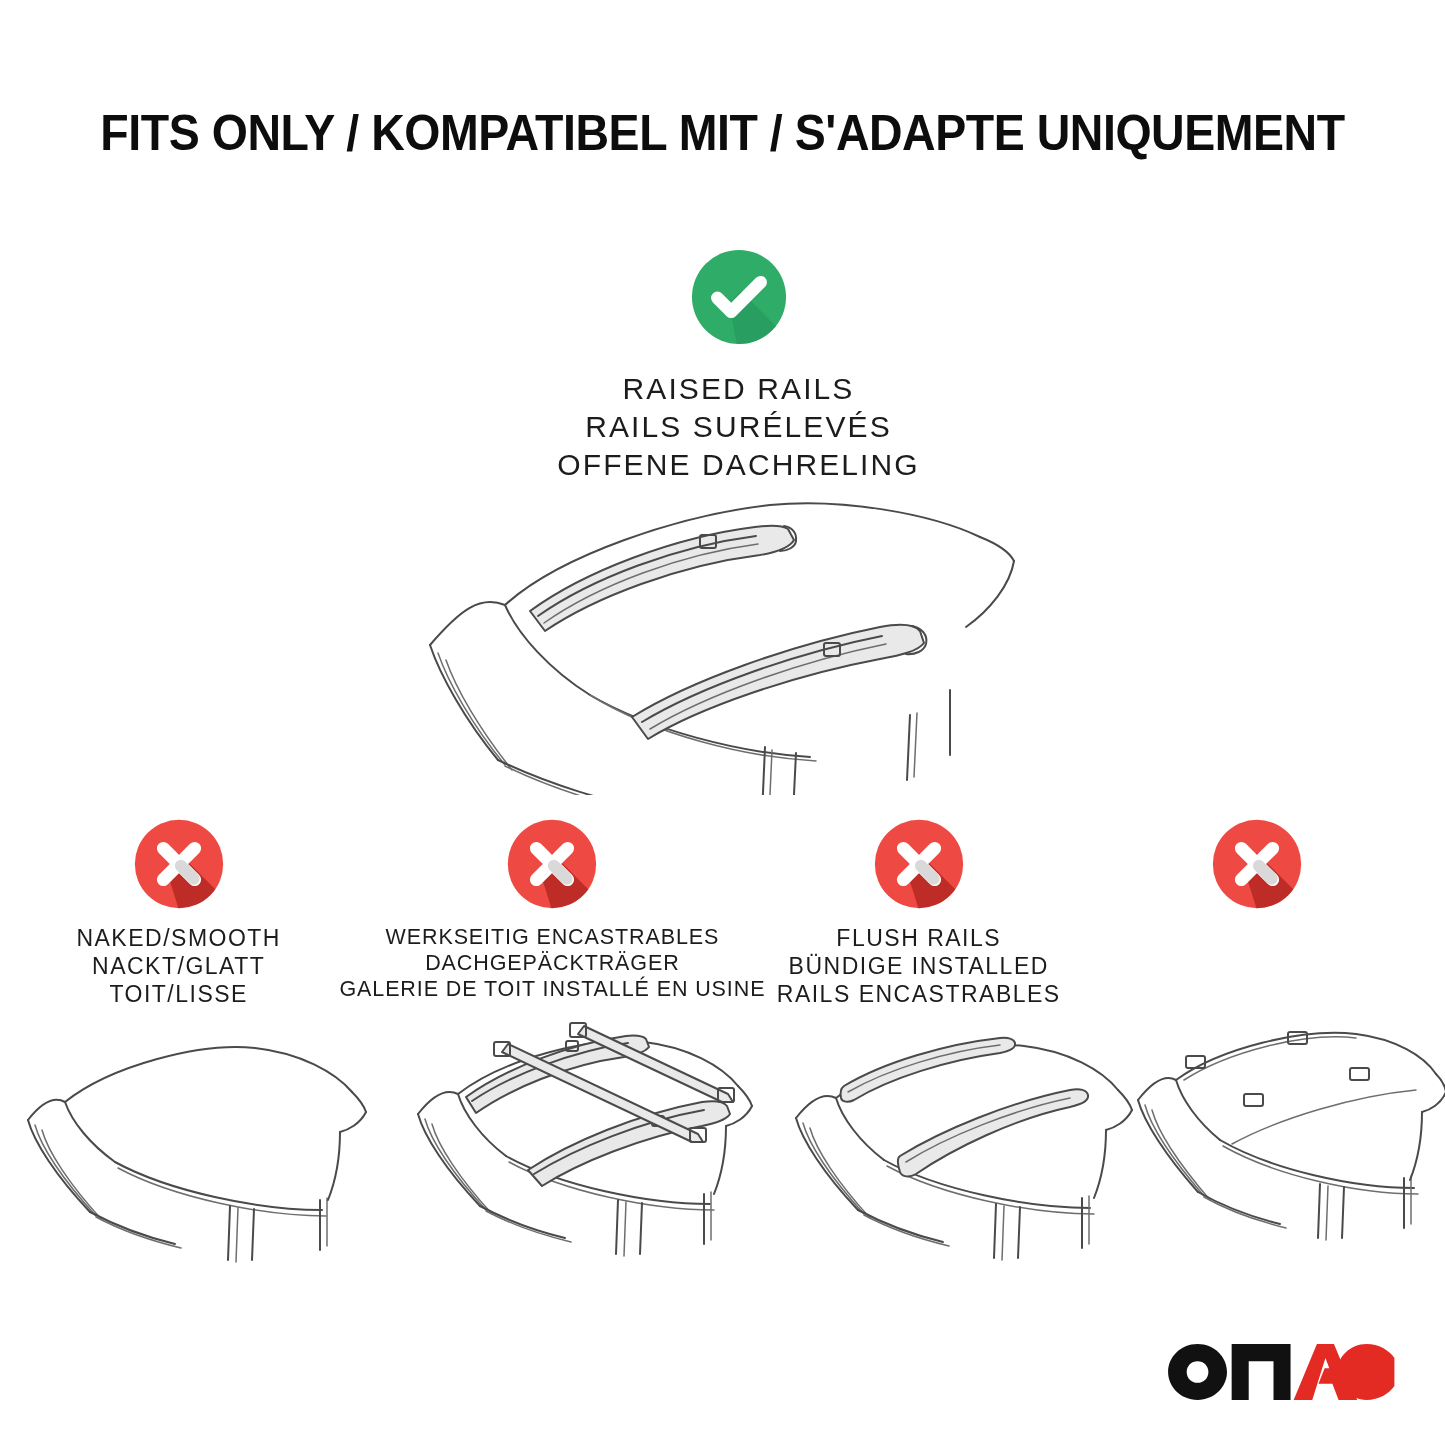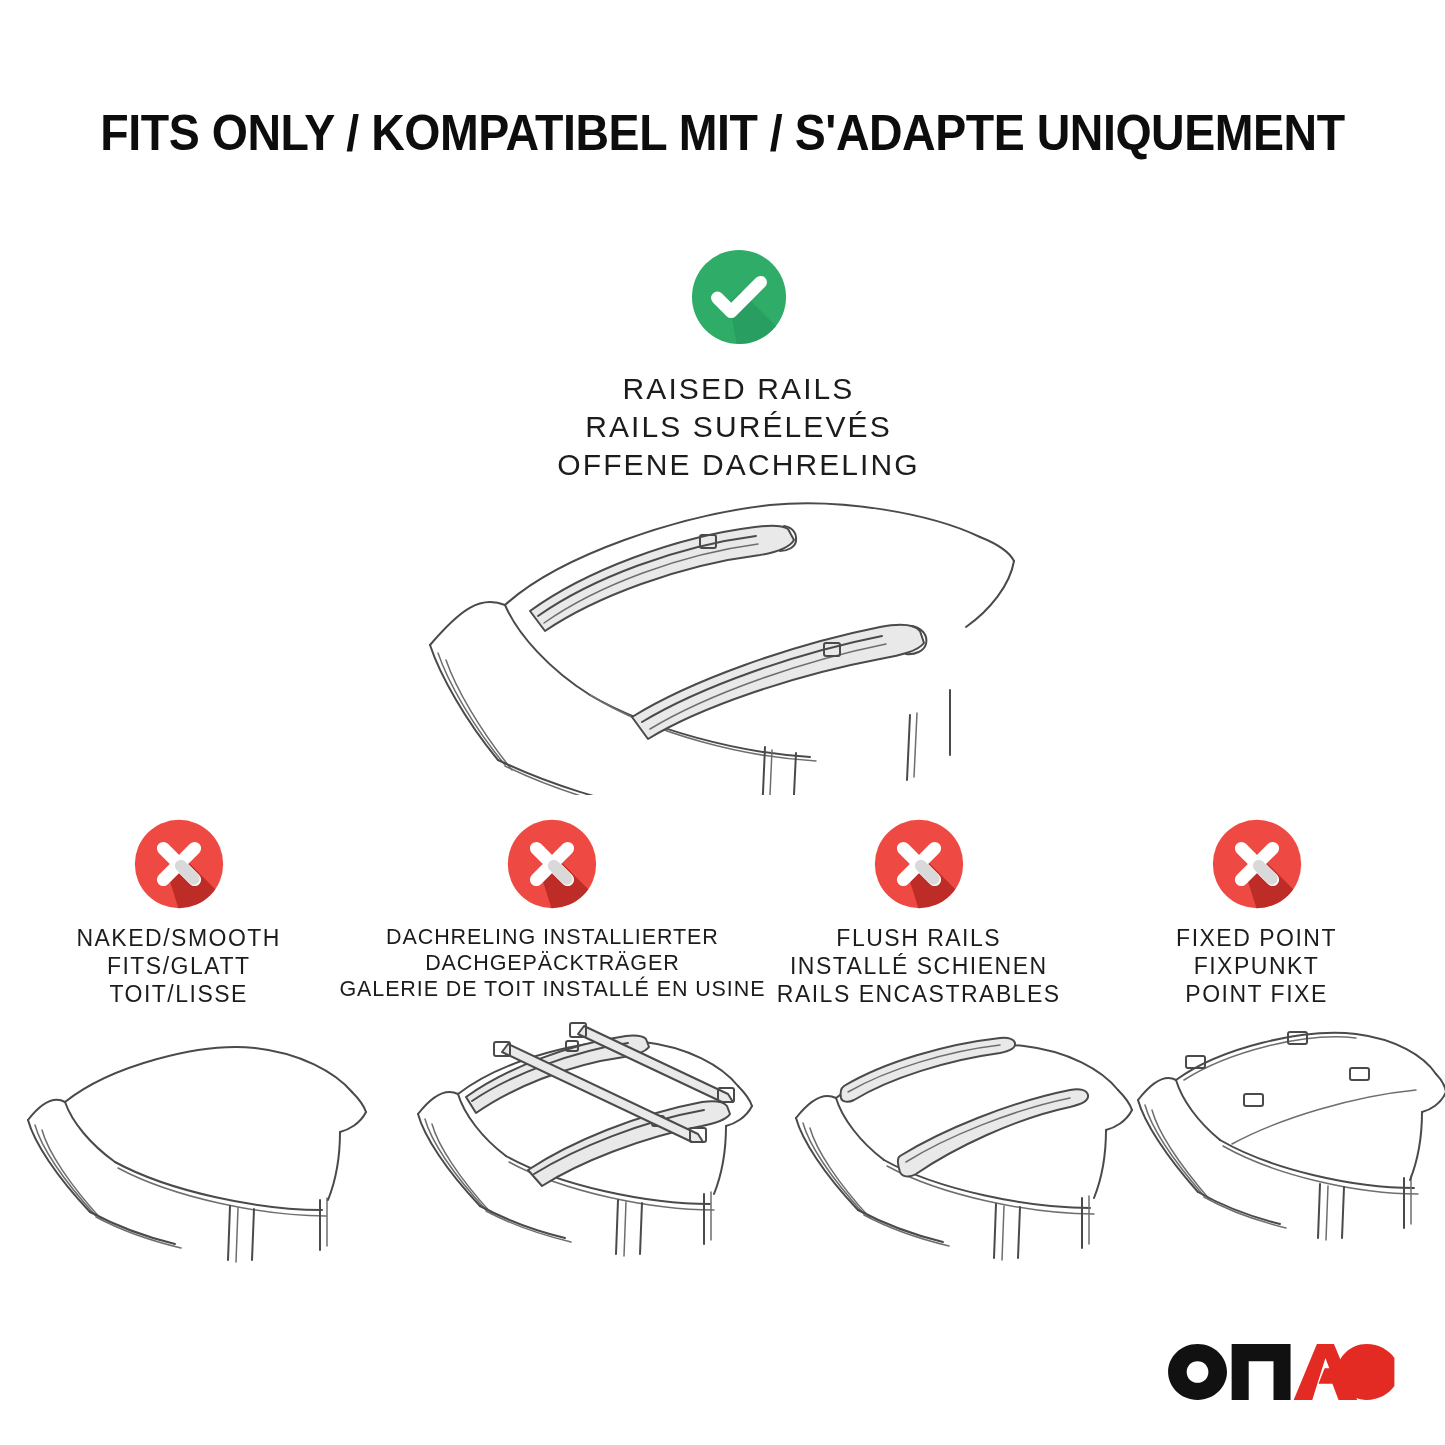--- a/index.html
+++ b/index.html
@@ -228,21 +228,21 @@
         </g>
         <g stroke="#ffffff" stroke-width="14" stroke-linecap="round">
           <line x1="33" y1="33" x2="67" y2="67"></line>
           <line x1="67" y1="33" x2="33" y2="67"></line>
         </g>
         <line x1="52" y1="52" x2="66" y2="66" stroke="#d9d9d9" stroke-width="13" stroke-linecap="round"></line>
       </svg>
     </span>
     <div class="bad-labels">
       <div>NAKED/SMOOTH</div>
-      <div>FITS/GLATT</div>
+      <div>NACKT/GLATT</div>
       <div>TOIT/LISSE</div>
     </div>
   </div>
 
   <div class="bad-col c2">
     <span>
       <svg class="x-icon" viewBox="0 0 100 100" xmlns="http://www.w3.org/2000/svg">
         <defs>
             <clipPath id="xc2">
               <circle cx="50" cy="50" r="48"></circle>
@@ -253,21 +253,21 @@
           <polygon points="50,38 62,50 100,88 100,100 50,100 38,62" fill="#9E1A17" opacity="0.62"></polygon>
         </g>
         <g stroke="#ffffff" stroke-width="14" stroke-linecap="round">
           <line x1="33" y1="33" x2="67" y2="67"></line>
           <line x1="67" y1="33" x2="33" y2="67"></line>
         </g>
         <line x1="52" y1="52" x2="66" y2="66" stroke="#d9d9d9" stroke-width="13" stroke-linecap="round"></line>
       </svg>
     </span>
     <div class="bad-labels wide">
-      <div>DACHRELING INSTALLIERTER</div>
+      <div>WERKSEITIG ENCASTRABLES</div>
       <div>DACHGEPÄCKTRÄGER</div>
       <div>GALERIE DE TOIT INSTALLÉ EN USINE</div>
     </div>
   </div>
 
   <div class="bad-col c3">
     <span>
       <svg class="x-icon" viewBox="0 0 100 100" xmlns="http://www.w3.org/2000/svg">
         <defs>
             <clipPath id="xc3">
@@ -280,21 +280,21 @@
         </g>
         <g stroke="#ffffff" stroke-width="14" stroke-linecap="round">
           <line x1="33" y1="33" x2="67" y2="67"></line>
           <line x1="67" y1="33" x2="33" y2="67"></line>
         </g>
         <line x1="52" y1="52" x2="66" y2="66" stroke="#d9d9d9" stroke-width="13" stroke-linecap="round"></line>
       </svg>
     </span>
     <div class="bad-labels">
       <div>FLUSH RAILS</div>
-      <div>INSTALLÉ SCHIENEN</div>
+      <div>BÜNDIGE INSTALLED</div>
       <div>RAILS ENCASTRABLES</div>
     </div>
   </div>
 
   <div class="bad-col c4">
     <span>
       <svg class="x-icon" viewBox="0 0 100 100" xmlns="http://www.w3.org/2000/svg">
         <defs>
             <clipPath id="xc4">
               <circle cx="50" cy="50" r="48"></circle>
@@ -304,25 +304,20 @@
         <g clip-path="url(#xc4)">
           <polygon points="50,38 62,50 100,88 100,100 50,100 38,62" fill="#9E1A17" opacity="0.62"></polygon>
         </g>
         <g stroke="#ffffff" stroke-width="14" stroke-linecap="round">
           <line x1="33" y1="33" x2="67" y2="67"></line>
           <line x1="67" y1="33" x2="33" y2="67"></line>
         </g>
         <line x1="52" y1="52" x2="66" y2="66" stroke="#d9d9d9" stroke-width="13" stroke-linecap="round"></line>
       </svg>
     </span>
-    <div class="bad-labels">
-      <div>FIXED POINT</div>
-      <div>FIXPUNKT</div>
-      <div>POINT FIXE</div>
-    </div>
   </div>
 </div>
 
 <div class="bad-sketch s1">
   <svg viewBox="0 0 380 265" xmlns="http://www.w3.org/2000/svg">
     <path class="sk" d="M55 82 C100 46 190 22 245 28 C290 33 325 52 342 72"></path>
     <path class="sk" d="M55 82 C62 102 80 124 105 142"></path>
     <path class="sk" d="M18 100 C32 82 44 76 55 82"></path>
     <path class="sk" d="M18 100 C24 122 46 156 80 192"></path>
     <path class="sk-thin" d="M25 105 C31 127 53 160 86 196"></path>

